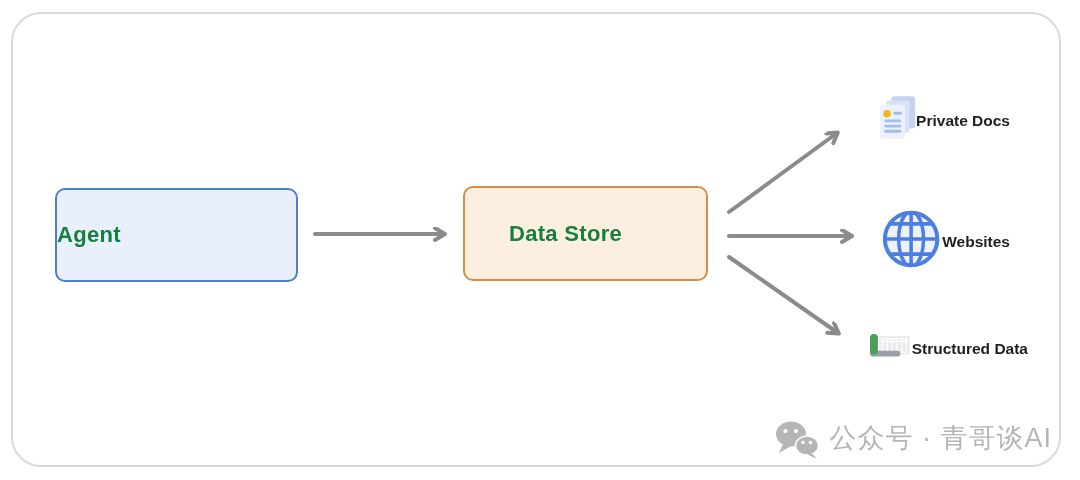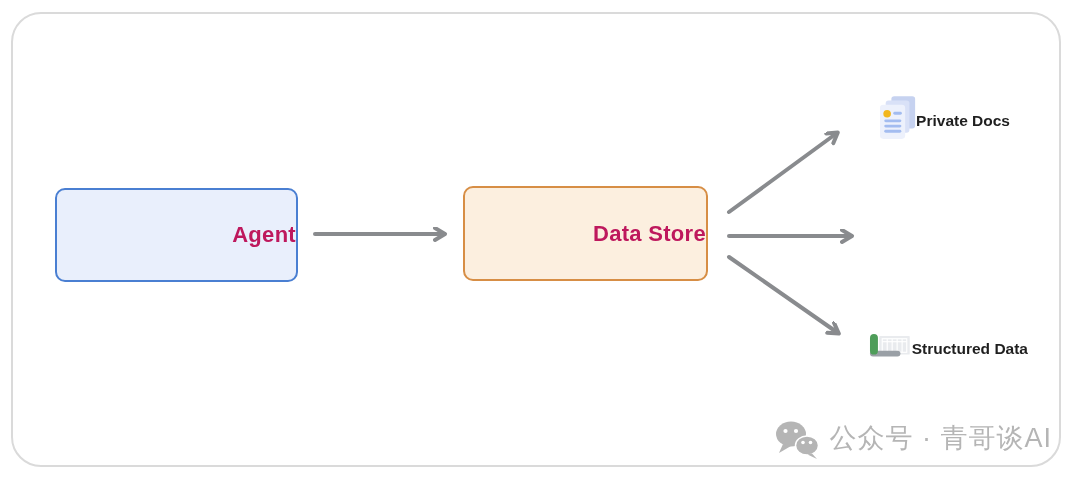--- a/index.html
+++ b/index.html
@@ -1,23 +1,23 @@
 <!DOCTYPE html>
 <html><head>
 <meta charset="utf-8">
 <style>
   html,body{margin:0;padding:0;background:#ffffff;}
   body{font-family:"Liberation Sans","DejaVu Sans",sans-serif;}
   .canvas{position:relative;width:1080px;height:480px;background:#ffffff;overflow:hidden;}
   .frame{position:absolute;left:11px;top:12px;width:1050px;height:455px;
          border:2px solid #dadada;border-radius:30px;background:#ffffff;box-sizing:border-box;}
   .arrows{position:absolute;left:0;top:0;width:1080px;height:480px;pointer-events:none;}
-  .node{position:absolute;display:flex;align-items:center;justify-content:flex-end;
+  .node{position:absolute;display:flex;align-items:center;justify-content:flex-start;
         box-sizing:border-box;border-radius:10px;font-size:22px;font-weight:600;
-        color:#be185d;letter-spacing:0.3px;}
+        color:#15803d;letter-spacing:0.3px;}
   .node-agent{left:55px;top:188px;width:243px;height:94px;
         background:#e9effc;border:2px solid #4a7fd2;}
   .node-datastore{left:463px;top:186px;width:245px;height:95px;
         background:#fcefdf;border:2px solid #d78e45;padding-left:44px;}
   .target{position:absolute;display:flex;flex-direction:row;align-items:center;}
   .target-docs{left:880px;top:72px;width:130px;}
   .target-web{left:880px;top:204px;width:130px;}
   .target-struct{left:868px;top:310px;width:160px;}
   .target-label{margin-top:6px;font-size:15.5px;font-weight:600;color:#1f1f1f;
         white-space:nowrap;text-align:center;}
@@ -58,20 +58,38 @@
       <rect x="0" y="18" width="53" height="72" rx="7" fill="#edf1fc"></rect>
       <circle cx="15" cy="37" r="8" fill="#f2b71e"></circle>
       <rect x="28" y="33" width="18" height="6" rx="3" fill="#a3bcf0"></rect>
       <rect x="9" y="49" width="36" height="6" rx="3" fill="#a3bcf0"></rect>
       <rect x="9" y="60" width="36" height="6" rx="3" fill="#a3bcf0"></rect>
       <rect x="9" y="71" width="36" height="6" rx="3" fill="#a3bcf0"></rect>
     </svg>
     <div class="target-label">Private Docs</div>
   </div>
 
+  <div class="target target-web">
+    <svg width="70" height="70" viewBox="0 0 70 70">
+      <defs>
+          <clipPath id="gclip">
+            <circle cx="35" cy="35" r="28"></circle>
+          </clipPath>
+        </defs>
+      <circle cx="35" cy="35" r="29.5" fill="#edf2fd" stroke="#4c7fe3" stroke-width="4.5"></circle>
+      <g clip-path="url(#gclip)" stroke="#4c7fe3" stroke-width="4" fill="none">
+        <ellipse cx="35" cy="35" rx="14" ry="31"></ellipse>
+        <line x1="35" y1="3" x2="35" y2="67"></line>
+        <line x1="4" y1="35" x2="66" y2="35"></line>
+        <line x1="7" y1="18" x2="63" y2="18"></line>
+        <line x1="7" y1="52" x2="63" y2="52"></line>
+      </g>
+    </svg>
+    <div class="target-label">Websites</div>
+  </div>
 
   <div class="target target-struct">
     <svg width="132" height="72" viewBox="0 0 132 72">
       <rect x="34" y="6" width="92" height="56" rx="2" fill="#e9ebee"></rect>
       <g stroke="#ffffff" stroke-width="3.5" fill="none">
         <rect x="43" y="14" width="74" height="41"></rect>
         <line x1="43" y1="23" x2="117" y2="23"></line>
         <line x1="58" y1="14" x2="58" y2="55"></line>
         <line x1="73" y1="14" x2="73" y2="55"></line>
         <line x1="88" y1="14" x2="88" y2="55"></line>

